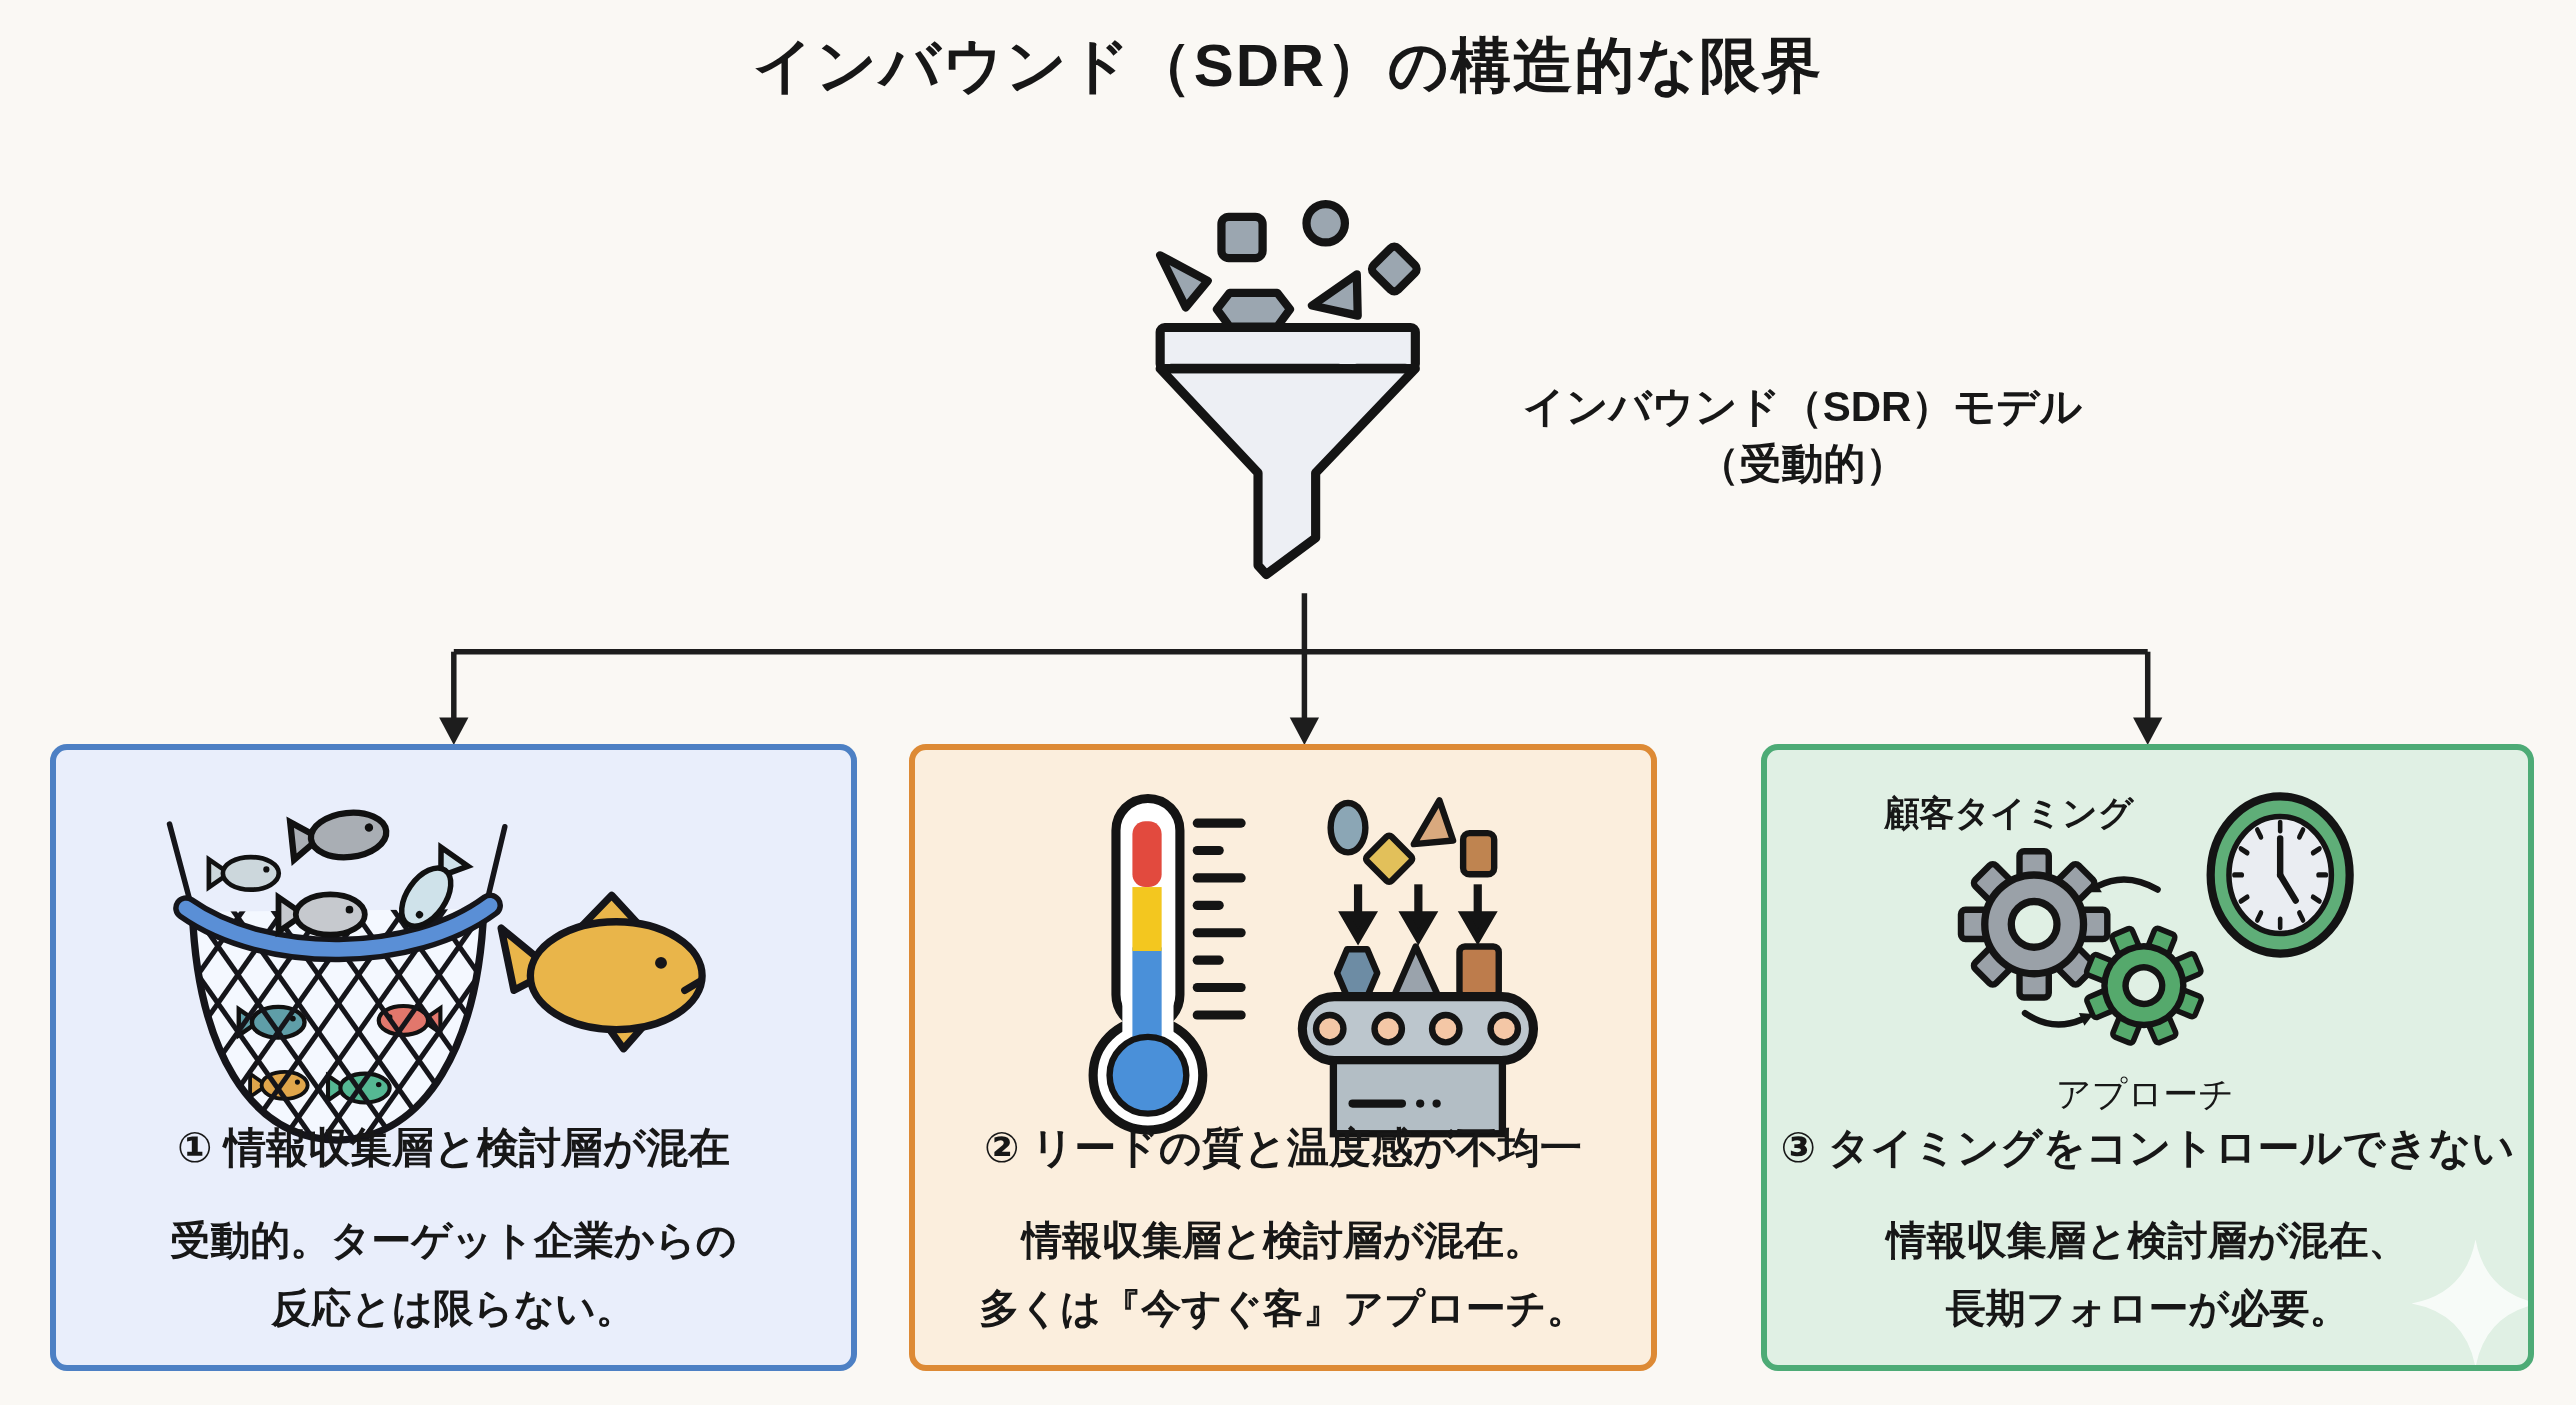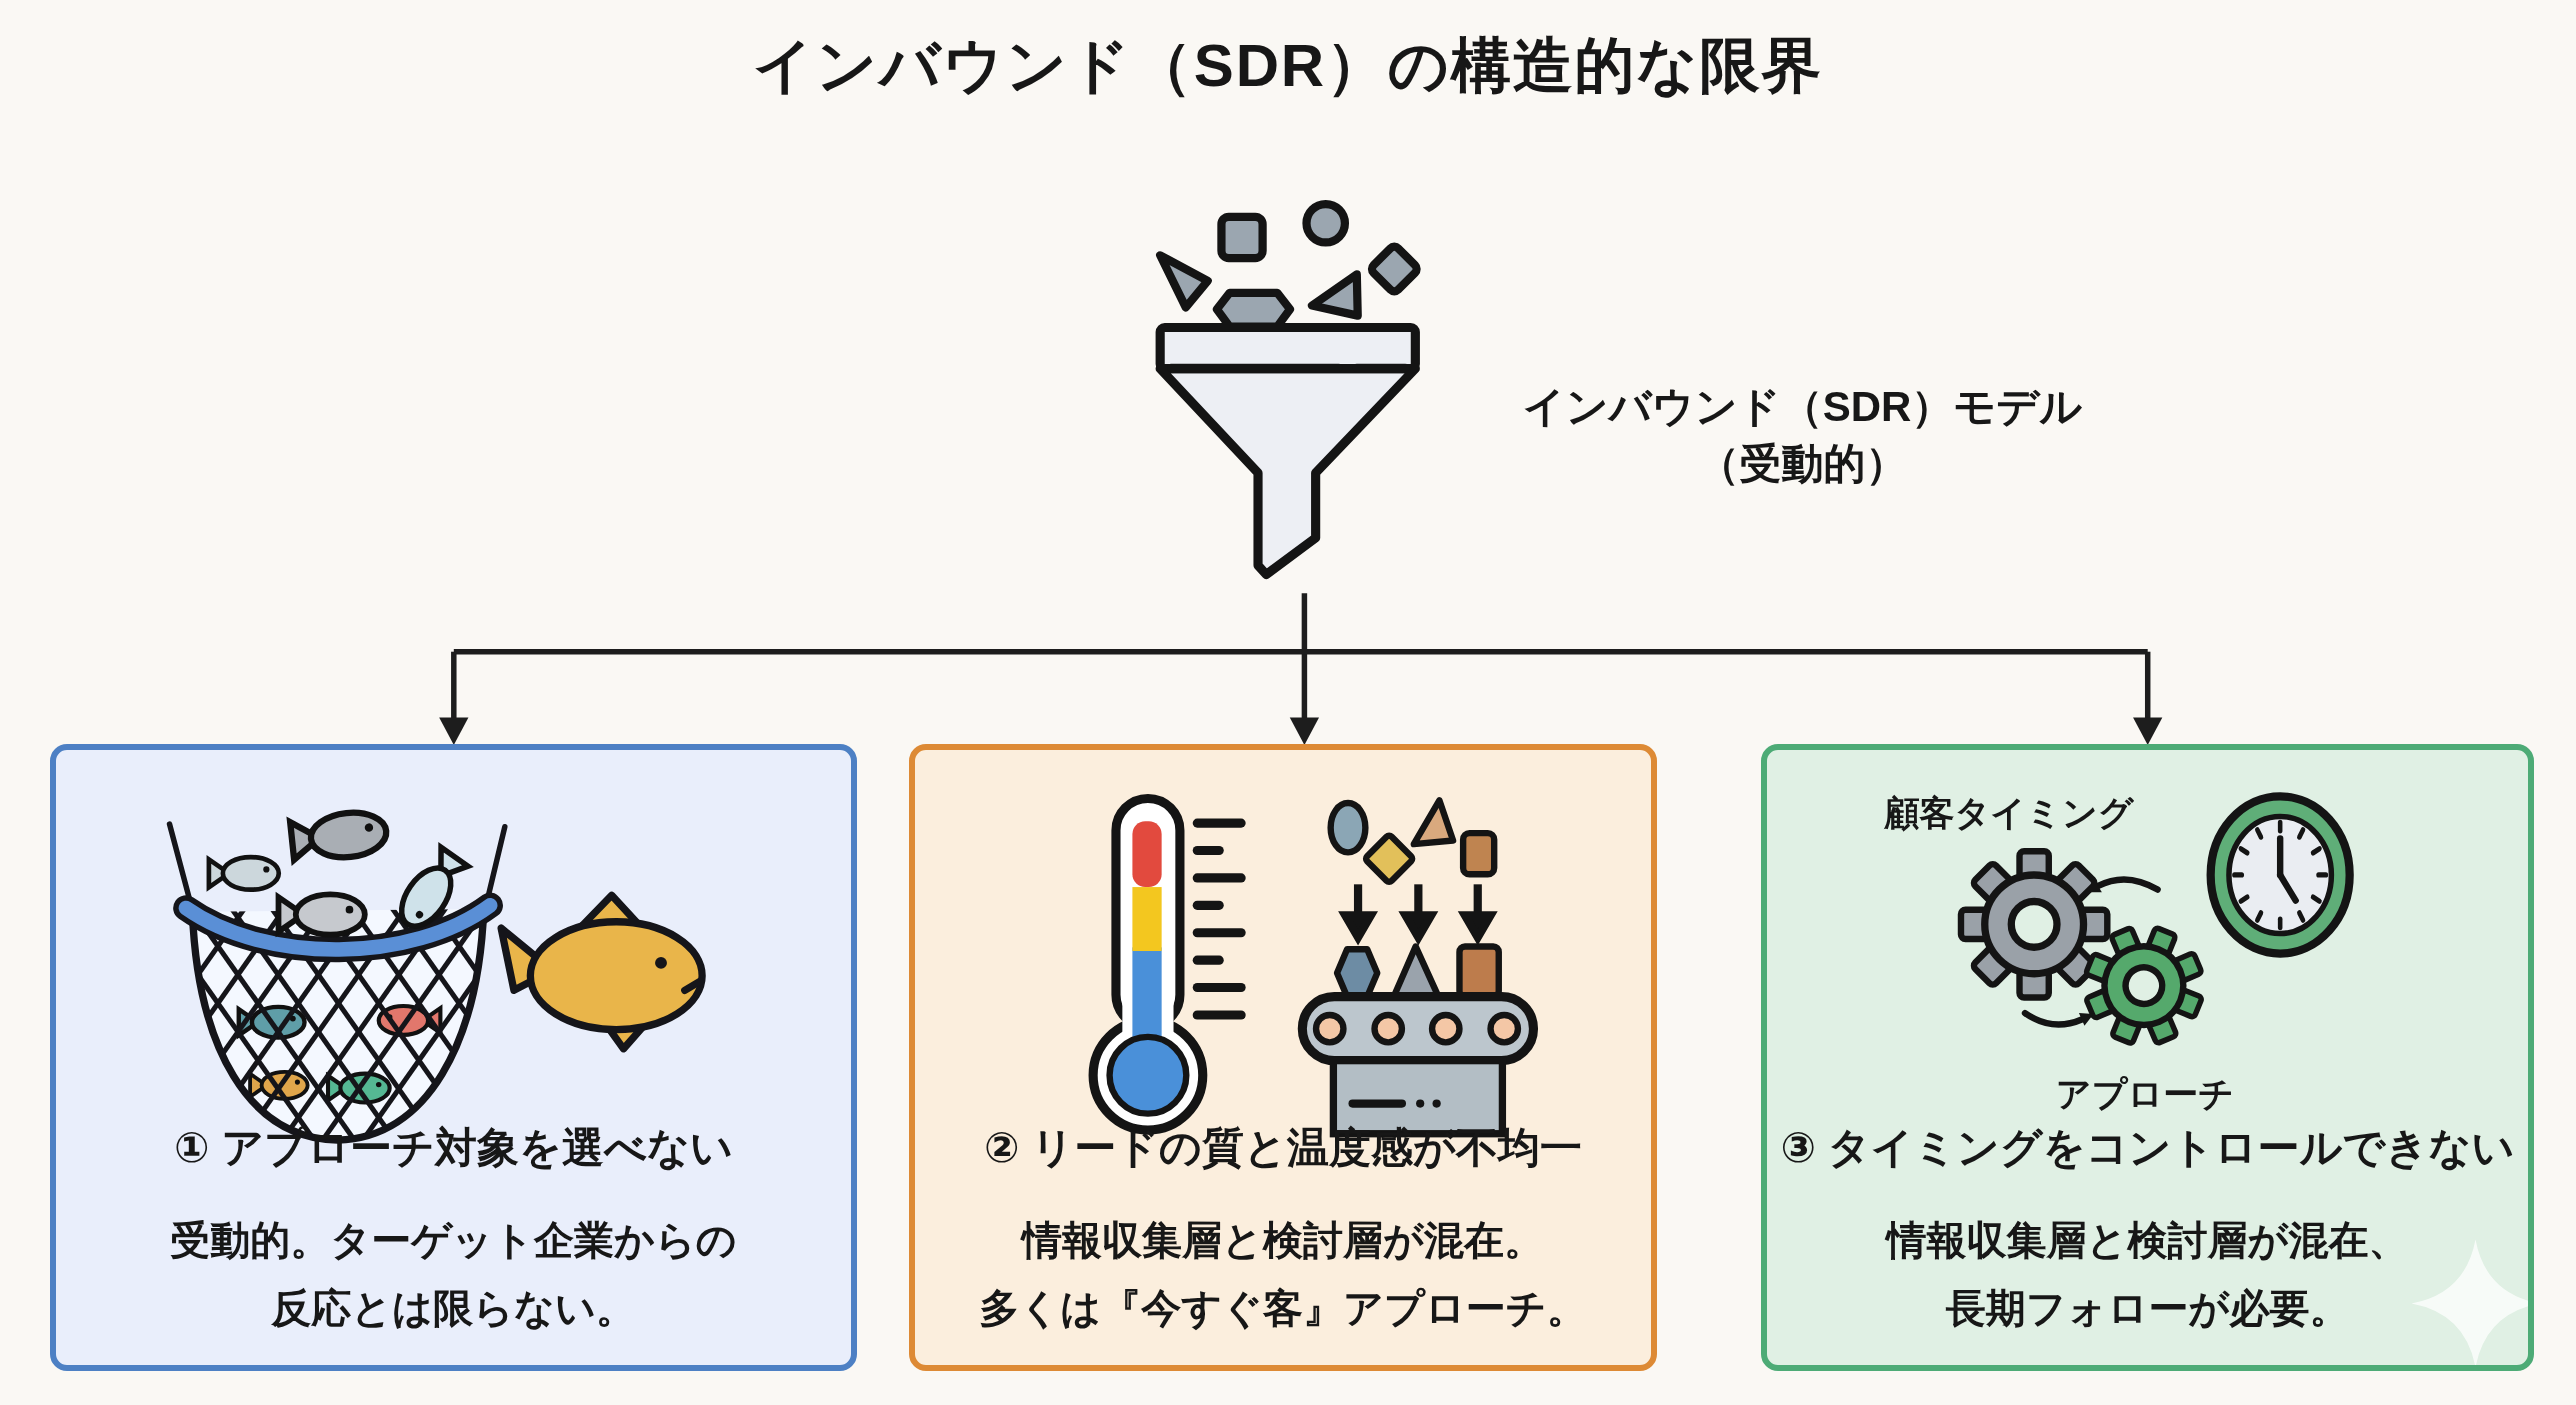--- a/index.html
+++ b/index.html
@@ -40,21 +40,21 @@
   .card-body span{display:block;font-weight:bold;}
   .icon-net{position:absolute;left:64px;top:32px;}
   .icon-thermo{position:absolute;left:165px;top:32px;}
   .icon-gears{position:absolute;left:183px;top:37px;}
   .gear-label-top{
     position:absolute;left:105px;top:40px;width:274px;
     text-align:center;font-size:35px;font-weight:bold;white-space:nowrap;
   }
   .gear-label-bottom{
     position:absolute;left:259px;top:321px;width:238px;
-    text-align:center;font-size:35px;font-weight:bold;white-space:nowrap;
+    text-align:center;font-size:35px;font-weight:normal;white-space:nowrap;
   }
   .sparkle{position:absolute;left:640px;top:485px;}
 </style>
 </head>
 <body>
 
 <div class="stage">
 
   <div class="title">インバウンド（SDR）の構造的な限界</div>
 
@@ -155,21 +155,21 @@
       <g stroke="#15151a" stroke-width="8" fill="#e9b54a" stroke-linejoin="round">
         <polygon points="-70,-6 -126,-52 -112,16" transform="translate(543,212)"></polygon>
         <polygon points="-40,-52 -5,-88 30,-50" transform="translate(543,212)"></polygon>
         <polygon points="-15,48 8,80 38,46" transform="translate(543,212)"></polygon>
         <ellipse cx="543" cy="212" rx="94" ry="59"></ellipse>
         <circle cx="592" cy="198" r="6.5" fill="#15151a" stroke="none"></circle>
         <path d="M635,218 L618,228" fill="none" stroke-linecap="round"></path>
       </g>
     </svg>
 
-    <div class="card-heading">① アプローチ対象を選べない</div>
+    <div class="card-heading">① 情報収集層と検討層が混在</div>
     <div class="card-body">
       <span>受動的。ターゲット企業からの</span>
       <span>反応とは限らない。</span>
     </div>
   </div>
 
   <div class="card card-2">
     <svg class="icon-thermo" width="494" height="370" viewBox="0 0 540 405">
 
       <circle cx="74" cy="321" r="60" fill="#ffffff" stroke="#141414" stroke-width="10"></circle>

